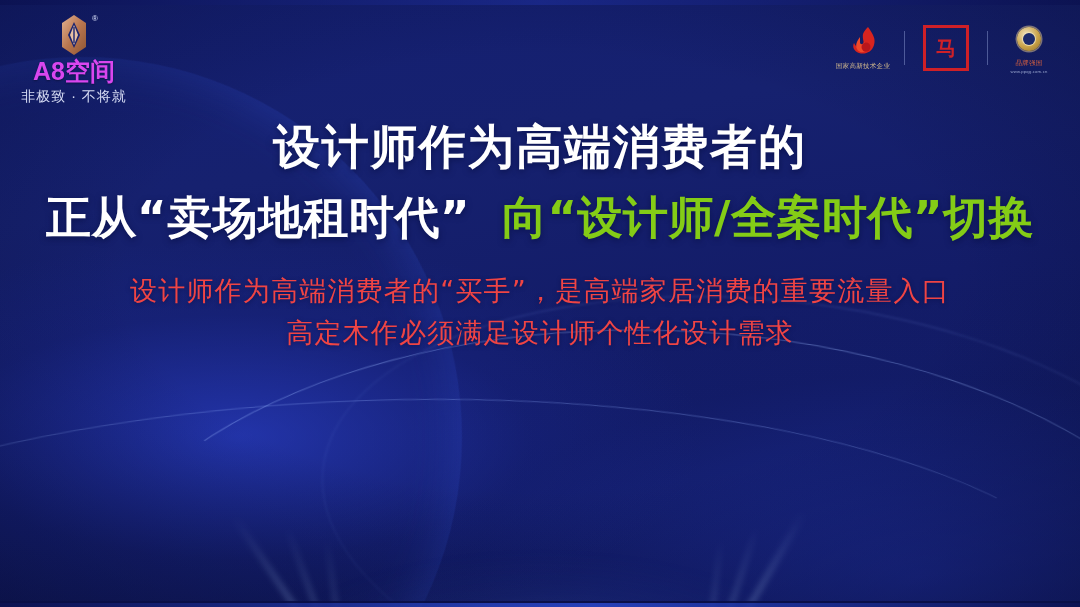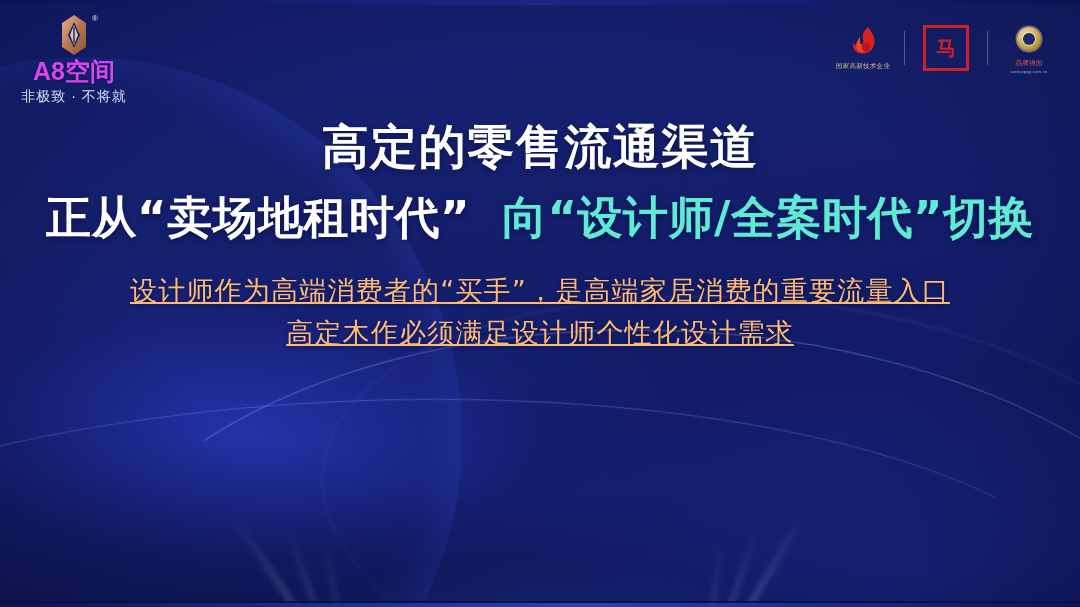--- a/index.html
+++ b/index.html
@@ -244,37 +244,36 @@
     color: #ffffff;
     letter-spacing: 1.5px;
     line-height: 1.22;
     text-shadow: 0 2px 6px rgba(4,10,55,.55);
     font-family: "DejaVu Sans", "Liberation Sans", sans-serif;
   }
   .h1 { font-size: 47px; }
   .h2 { font-size: 47px; margin-top: 16px; }
   .h3 { font-size: 45px; margin-top: 16px; letter-spacing: 0.5px; }
   .accent {
-    color: #5eead4;
+    color: #84cc16;
     text-shadow: 0 2px 6px rgba(4,10,55,.55);
     margin-left: 32px;
   }
 
   .sub-wrap {
     margin-top: 24px;
   }
   .s-line {
     font-size: 27px;
     font-weight: 400;
-    color: #fdba74;
+    color: #ef4444;
     letter-spacing: 1.2px;
     line-height: 1.55;
     text-shadow: 0 1px 4px rgba(4,10,55,.5);
     font-family: "DejaVu Sans", "Liberation Sans", sans-serif;
-    text-decoration: underline;
   }
 </style>
 </head>
 <body>
 
 <div class="slide">
 
   <div class="bg-base"></div>
   <div class="arc arc-1b"></div>
   <div class="arc arc-1"></div>
@@ -345,21 +344,21 @@
             <div class="inner"></div>
           </div>
       </div>
       <div class="badge-cap red">品牌强国</div>
       <div class="badge-cap sub">www.ppqg.com.cn</div>
     </div>
 
   </div>
 
   <div class="content">
-    <div class="h-line h1">高定的零售流通渠道</div>
+    <div class="h-line h1">设计师作为高端消费者的</div>
     <div class="h-line h3"><span>正从“卖场地租时代”</span><span class="accent">向“设计师/全案时代”切换</span></div>
 
     <div class="sub-wrap">
       <div class="s-line">设计师作为高端消费者的“买手”，是高端家居消费的重要流量入口</div>
       <div class="s-line">高定木作必须满足设计师个性化设计需求</div>
     </div>
   </div>
 
 </div>
 

